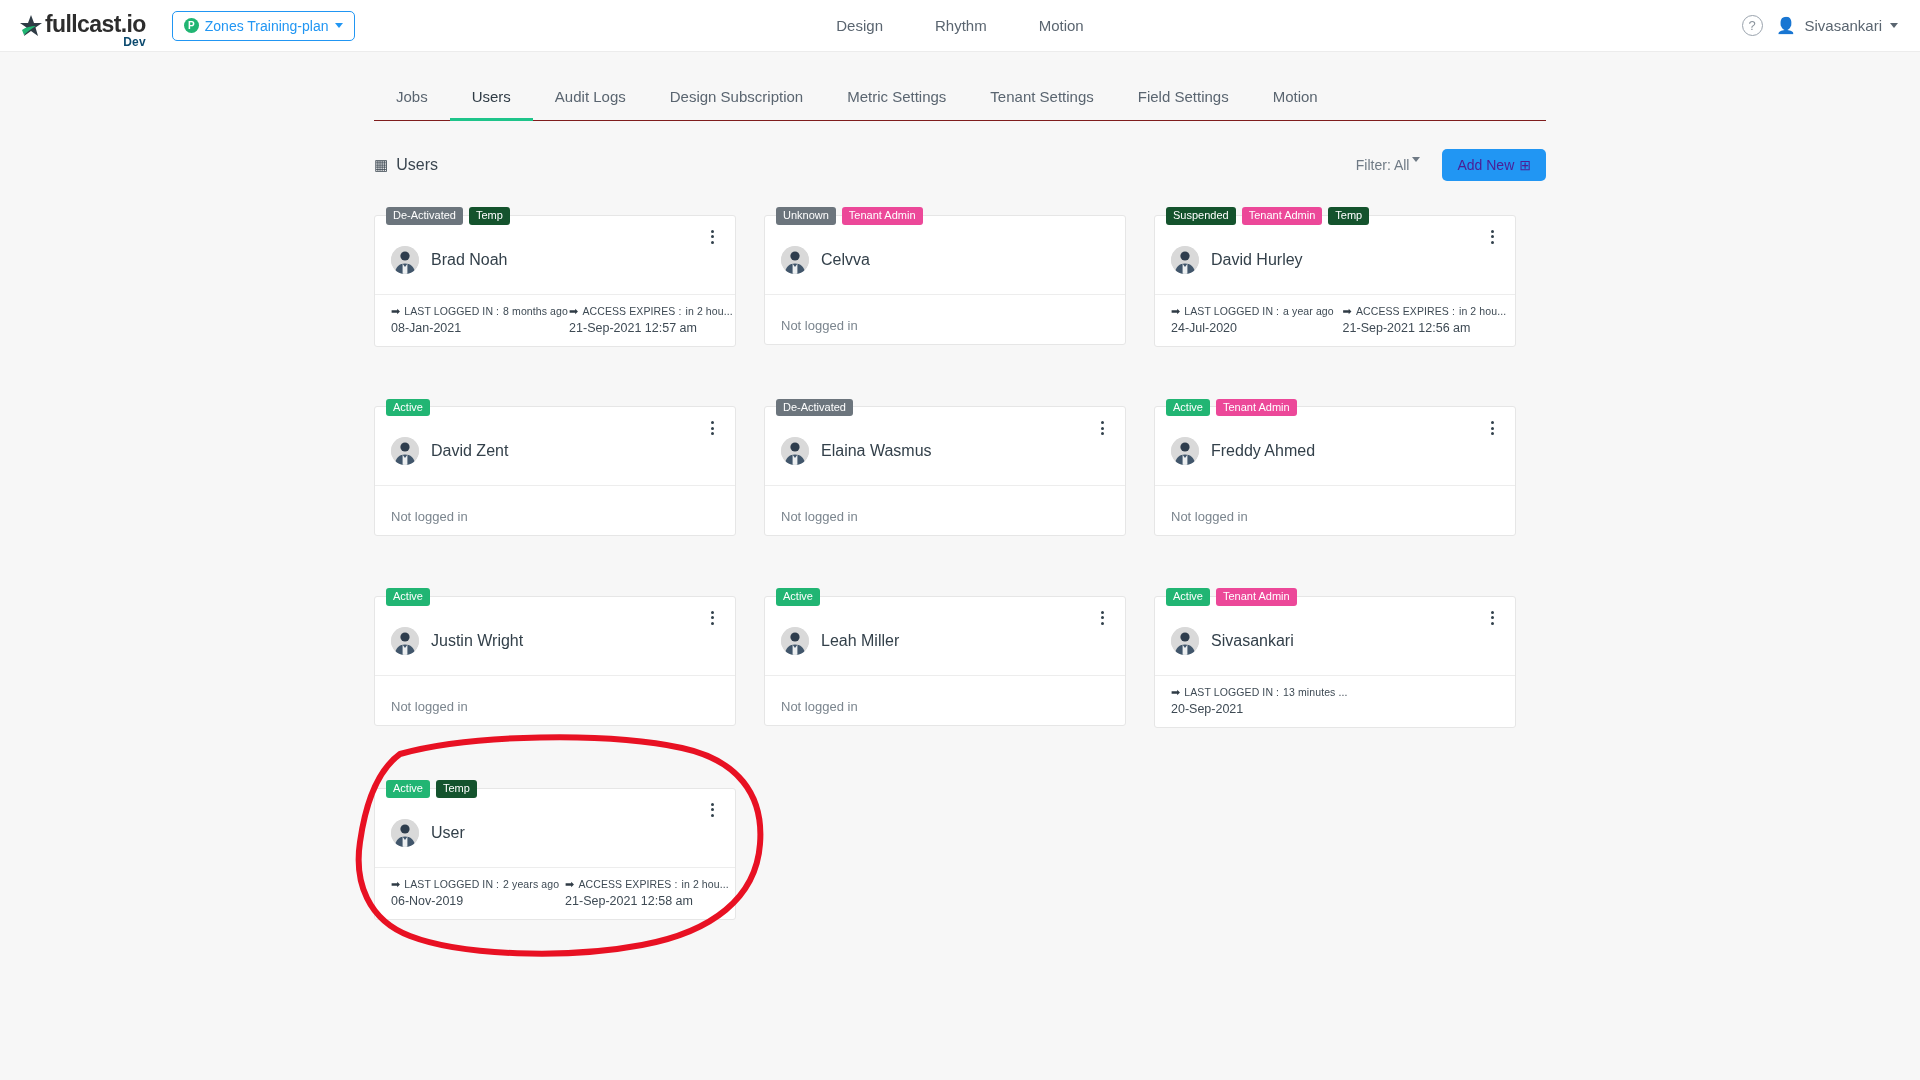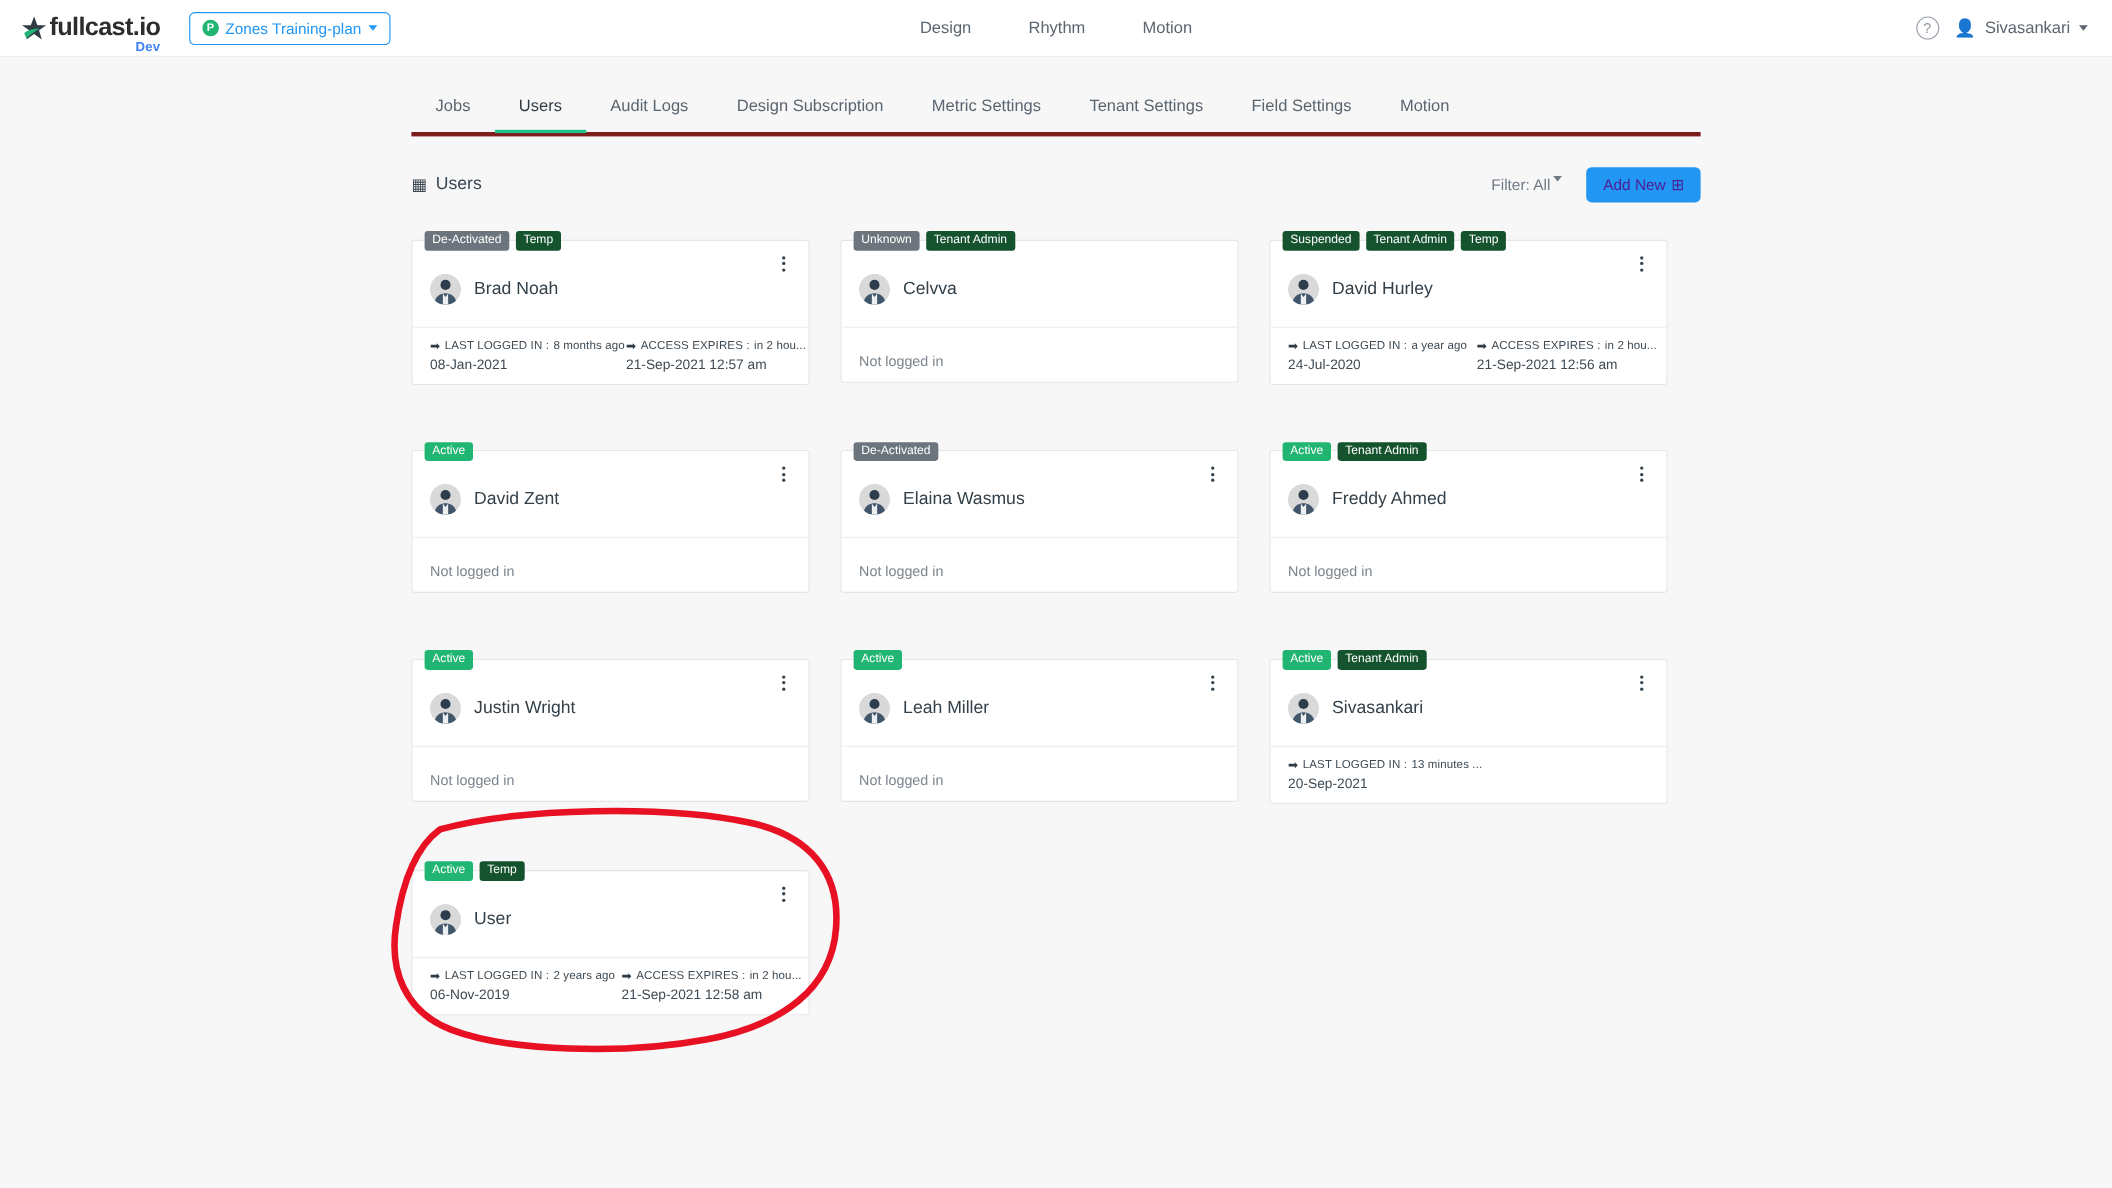--- a/index.html
+++ b/index.html
@@ -20,21 +20,21 @@
     border-bottom: 1px solid #ececec;
   }
   .brand { display: flex; align-items: flex-start; margin-left: 18px; position: relative; justify-content: space-between; }
   .brand-logo { width: 26px; height: 26px; margin-top: 3px; }
   .brand-text {
     font-size: 23px; font-weight: bold; color: #2d2d2d;
     letter-spacing: -0.6px; line-height: 26px; margin-left: 1px;
   }
   .brand-dev {
     position: absolute; right: 0; top: 24px;
-    font-size: 12px; font-weight: bold; color: #3b82f6; letter-spacing: .2px;
+    font-size: 12px; font-weight: bold; color: #0c4a6e; letter-spacing: .2px;
   }
   .plan-pill {
     margin-left: 26px;
     border: 1px solid #2196f3;
     border-radius: 5px;
     height: 30px;
     display: flex; align-items: center;
     padding: 0 11px;
     gap: 6px;
     color: #2196f3;
@@ -69,21 +69,21 @@
   }
   .user-chip { display: flex; align-items: center; gap: 8px; color: #5a6570; font-size: 15px; cursor: pointer; }
   .user-glyph { font-size: 16px; color: #8795a1; }
 
   
   .page { background: #f7f7f7; height: 1028px; position: relative; }
 
   .tabs-wrap {
     width: 1172px; margin: 0 auto;
     padding-top: 30px;
-    border-bottom: 4px solid #7f1d1d;
+    border-bottom: 1px solid #7f1d1d;
     display: flex; gap: 0;
   }
   .tab {
     font-size: 15px; color: #5a6570;
     padding: 6px 22px 13px 22px;
     cursor: pointer;
     border-bottom: 3px solid transparent;
     margin-bottom: -1px;
     white-space: nowrap;
   }
@@ -110,21 +110,21 @@
   .cards { display: grid; grid-template-columns: repeat(3, 362px); gap: 40px 28px; }
 
   .card { position: relative; padding-top: 12px; }
   .badges { display: flex; gap: 6px; margin-left: 12px; position: relative; z-index: 3; }
   .badge {
     font-size: 11px; color: #fff; border-radius: 3px;
     padding: 2px 7px 3px 7px; line-height: 1.15; white-space: nowrap;
   }
   .badge.gray   { background: #6c757d; }
   .badge.red    { background: #14532d; }
-  .badge.blue   { background: #14532d; }
+  .badge.blue   { background: #ec4899; }
   .badge.green  { background: #21b573; }
 
   .card-box {
     background: #fff; border: 1px solid #e6e6e6; border-radius: 3px;
     margin-top: -10px; position: relative;
   }
   .card-top { height: 78px; display: flex; align-items: center; padding: 0 16px; position: relative; }
   .avatar {
     width: 28px; height: 28px; border-radius: 50%;
     background: #dcdcdc; margin-right: 12px; margin-top: 10px;

